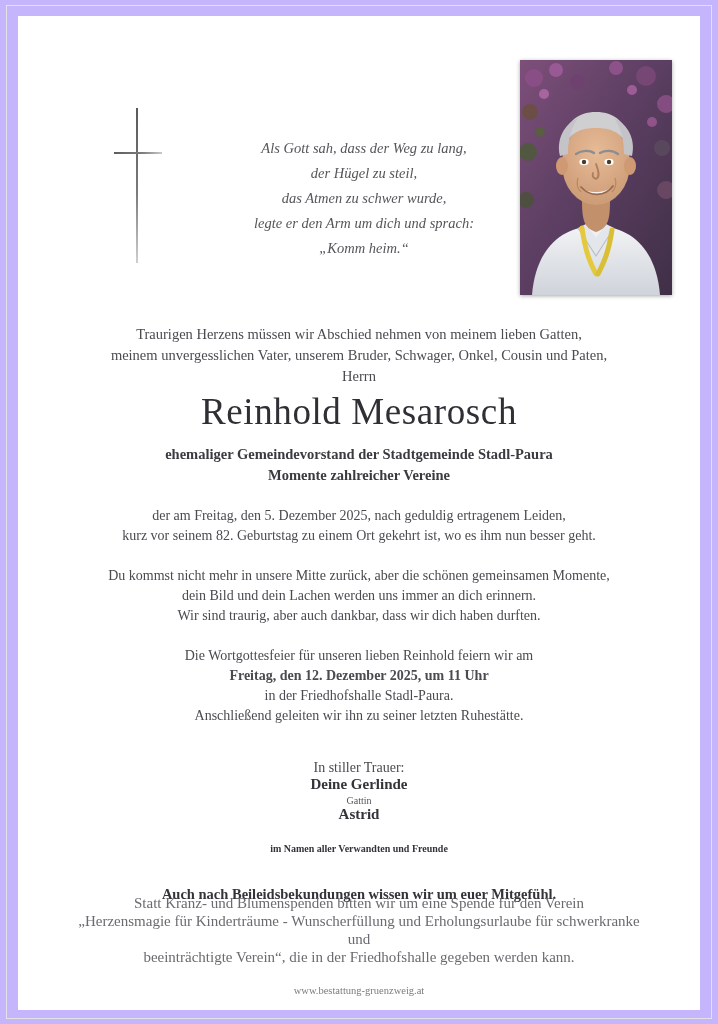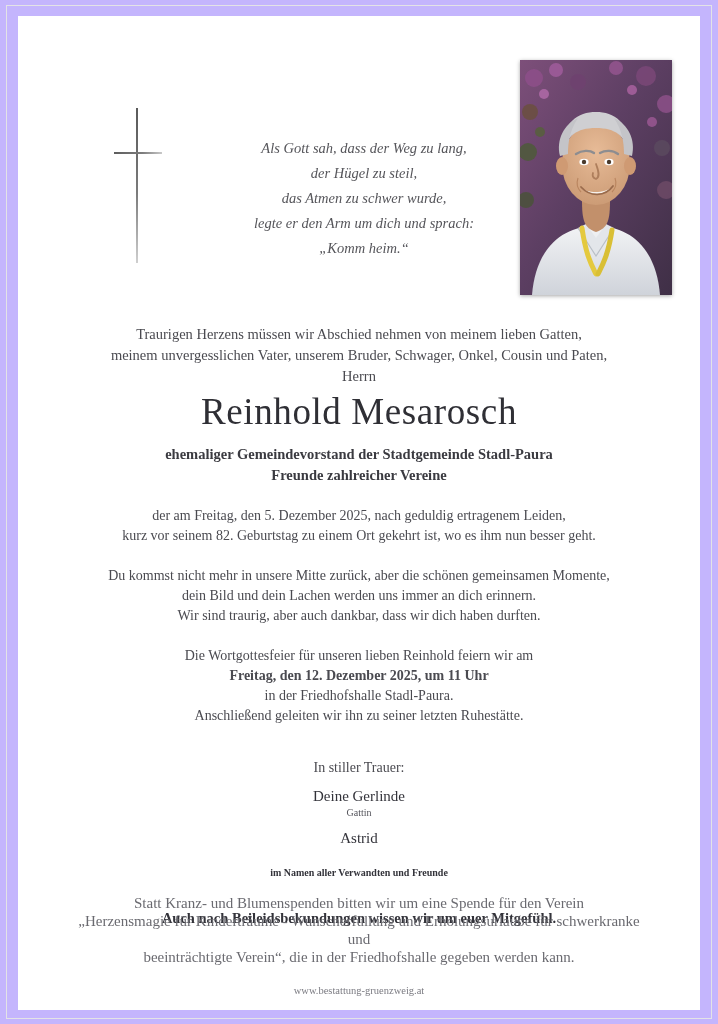--- a/index.html
+++ b/index.html
@@ -122,23 +122,23 @@
   .bold { font-weight: bold; }
 
   .mourners {
     margin-top: 34px;
   }
   .mourn-title {
     font-size: 14px;
     color: #4a4a50;
   }
   .mourn-name {
-    margin-top: 12px;
+    margin-top: 0;
     font-size: 15px;
-    font-weight: normal;
+    font-weight: bold;
     color: #33333a;
   }
   .mourn-rel {
     margin-top: 2px;
     font-size: 10px;
     color: #55555c;
   }
   .mourn-all {
     margin-top: 20px;
     font-size: 10px;
@@ -271,21 +271,21 @@
       <div class="intro">
         <div>Traurigen Herzens müssen wir Abschied nehmen von meinem lieben Gatten,</div>
         <div>meinem unvergesslichen Vater, unserem Bruder, Schwager, Onkel, Cousin und Paten,</div>
         <div>Herrn</div>
       </div>
 
       <div class="name">Reinhold Mesarosch</div>
 
       <div class="role">
         <div>ehemaliger Gemeindevorstand der Stadtgemeinde Stadl-Paura</div>
-        <div>Freunde zahlreicher Vereine</div>
+        <div>Momente zahlreicher Vereine</div>
       </div>
 
       <div class="para">
         <div>der am Freitag, den 5. Dezember 2025, nach geduldig ertragenem Leiden,</div>
         <div>kurz vor seinem 82. Geburtstag zu einem Ort gekehrt ist, wo es ihm nun besser geht.</div>
       </div>
 
       <div class="para">
         <div>Du kommst nicht mehr in unsere Mitte zurück, aber die schönen gemeinsamen Momente,</div>
         <div>dein Bild und dein Lachen werden uns immer an dich erinnern.</div>

